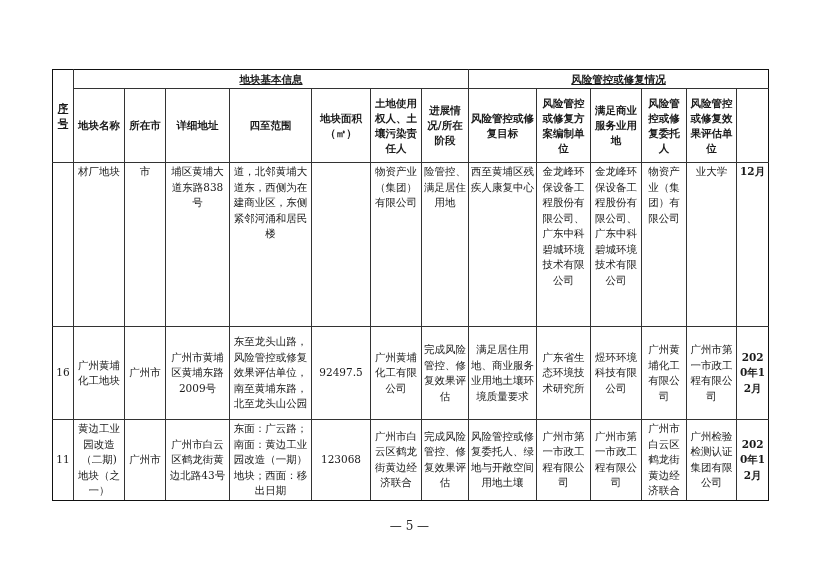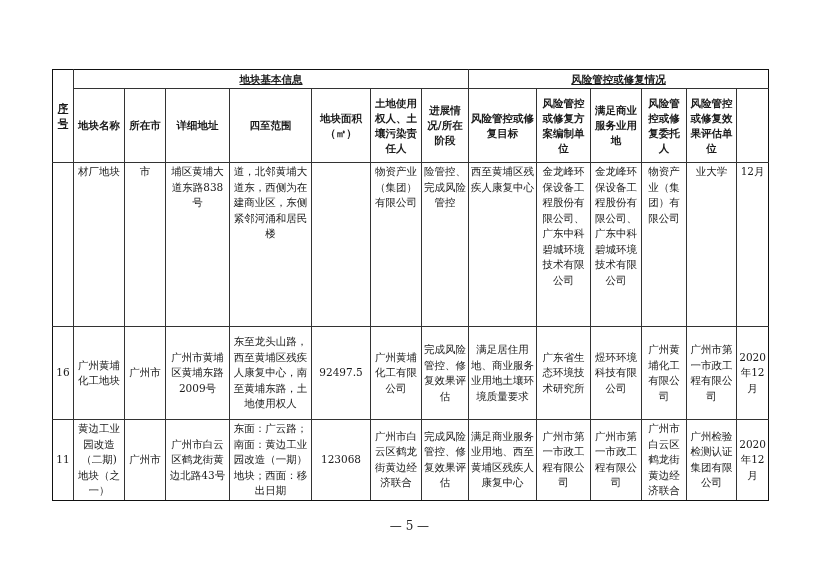--- a/index.html
+++ b/index.html
@@ -4,21 +4,21 @@
 <style>
   html, body { margin:0; padding:0; background:#fff; }
   body { width:819px; height:578px; position:relative; overflow:hidden;
          font-family: "DejaVu Serif", "Liberation Serif", serif; color:#1a1a1a; }
   table.doc { position:absolute; left:52px; top:69px; border-collapse:collapse;
               table-layout:fixed; width:716px; }
   table.doc td, table.doc th { border:1px solid #333; padding:1px 2px; vertical-align:top;
               font-size:10.5px; line-height:15.5px; text-align:center; word-break:break-all; overflow:hidden; }
   table.doc th { font-weight:bold; vertical-align:middle; font-size:10.5px; line-height:15px; }
   .outer-l { border-left:1.5px solid #111 !important; }
-  .outer-r { border-right:1.5px solid #111 !important; }
+  .outer-r { border-right:1.5px solid #111 !important;font-weight:bold; }
   .outer-t { border-top:1.5px solid #111 !important;text-decoration:underline; }
   .outer-b { border-bottom:1.5px solid #111 !important; }
   .left { text-align:right; }
   .mid { vertical-align:middle !important; }
   .grp { height:16px; line-height:14px !important; }
   .footer { position:absolute; left:0; width:819px; top:519px; text-align:center;
             font-size:12px; color:#222; }
 </style>
 </head>
 <body>
@@ -64,54 +64,54 @@
   </thead>
   <tbody>
     <tr style="height:164px">
       <td class="outer-l"></td>
       <td class="left">材厂地块</td>
       <td>市</td>
       <td class="left">埔区黄埔大道东路838号</td>
       <td class="left">道，北邻黄埔大道东，西侧为在建商业区，东侧紧邻河涌和居民楼</td>
       <td></td>
       <td class="left">物资产业（集团）有限公司</td>
-      <td>险管控、完成风险管控</td>
+      <td>险管控、满足居住用地</td>
       <td>西至黄埔区残疾人康复中心</td>
       <td>金龙峰环保设备工程股份有限公司、广东中科碧城环境技术有限公司</td>
       <td>金龙峰环保设备工程股份有限公司、广东中科碧城环境技术有限公司</td>
       <td>物资产业（集团）有限公司</td>
       <td>业大学</td>
       <td class="outer-r">12月</td>
     </tr>
     <tr style="height:93px">
       <td class="outer-l mid">16</td>
       <td class="left mid">广州黄埔化工地块</td>
       <td class="mid">广州市</td>
       <td class="left mid">广州市黄埔区黄埔东路2009号</td>
-      <td class="left mid">东至龙头山路，西至黄埔区残疾人康复中心，南至黄埔东路，土地使用权人</td>
+      <td class="left mid">东至龙头山路，风险管控或修复效果评估单位，南至黄埔东路，北至龙头山公园</td>
       <td class="mid">92497.5</td>
       <td class="left mid">广州黄埔化工有限公司</td>
       <td class="mid">完成风险管控、修复效果评估</td>
       <td class="mid">满足居住用地、商业服务业用地土壤环境质量要求</td>
       <td class="mid">广东省生态环境技术研究所</td>
       <td class="mid">煜环环境科技有限公司</td>
       <td class="mid">广州黄埔化工有限公司</td>
       <td class="mid">广州市第一市政工程有限公司</td>
       <td class="outer-r mid">2020年12月</td>
     </tr>
     <tr style="height:77px">
       <td class="outer-l outer-b mid">11</td>
       <td class="left outer-b mid">黄边工业园改造（二期)地块（之一）</td>
       <td class="outer-b mid">广州市</td>
       <td class="left outer-b mid">广州市白云区鹤龙街黄边北路43号</td>
       <td class="left outer-b mid">东面：广云路；南面：黄边工业园改造（一期）地块；西面：移出日期</td>
       <td class="outer-b mid">123068</td>
       <td class="left outer-b mid">广州市白云区鹤龙街黄边经济联合</td>
       <td class="outer-b mid">完成风险管控、修复效果评估</td>
-      <td class="outer-b mid">满足商业服务业用地、西至黄埔区残疾人康复中心</td>
+      <td class="outer-b mid">风险管控或修复委托人、绿地与开敞空间用地土壤</td>
       <td class="outer-b mid">广州市第一市政工程有限公司</td>
       <td class="outer-b mid">广州市第一市政工程有限公司</td>
       <td class="outer-b mid">广州市白云区鹤龙街黄边经济联合</td>
       <td class="outer-b mid">广州检验检测认证集团有限公司</td>
       <td class="outer-r outer-b mid">2020年12月</td>
     </tr>
   </tbody>
 </table>
 
 <div class="footer">— 5 —</div>

